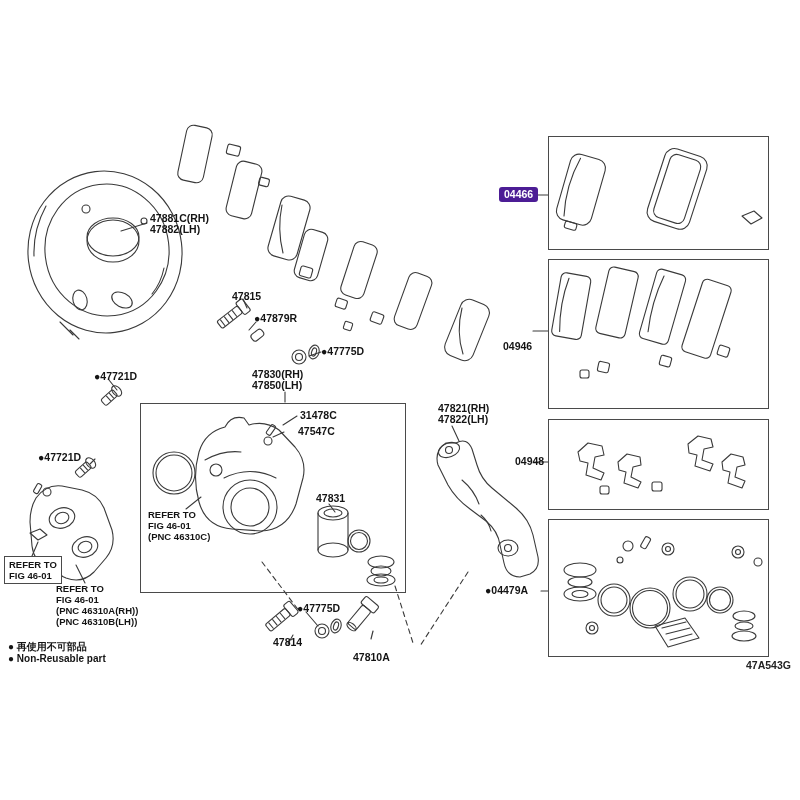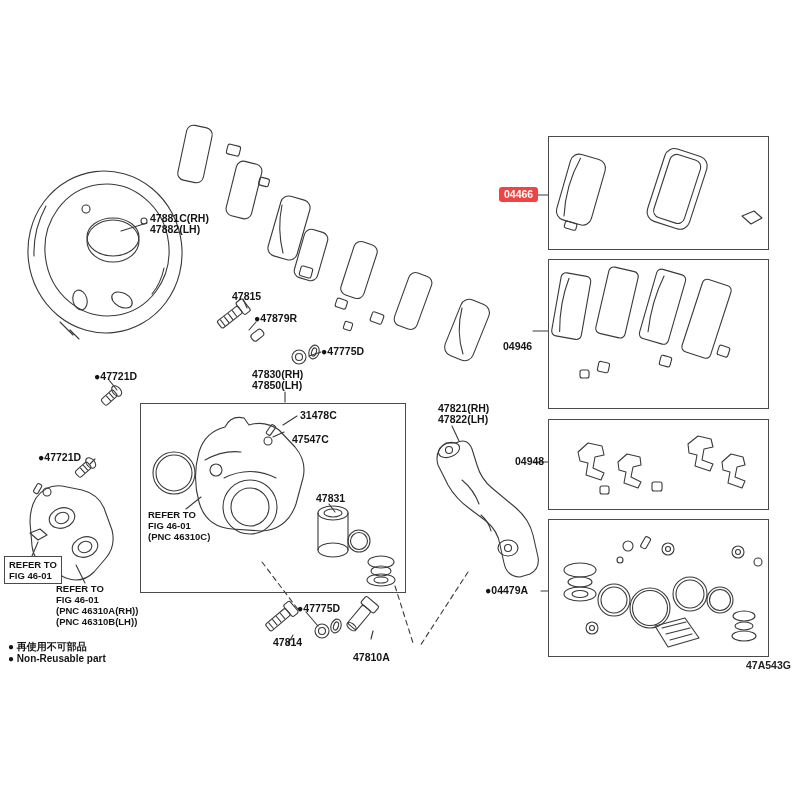--- a/index.html
+++ b/index.html
@@ -1,19 +1,19 @@
 <!DOCTYPE html>
 <html><head>
 <meta charset="utf-8">
 <style>
   html,body{margin:0;padding:0;background:#ffffff;font-family:"Liberation Sans",sans-serif;}
   .stage{position:relative;width:800px;height:800px;overflow:hidden;background:#fff;}
   svg.art{position:absolute;left:0;top:0;}
   .lbl{position:absolute;font-size:10.5px;font-weight:bold;color:#141414;white-space:nowrap;}
-  .pill{position:absolute;background:#ef4444;color:#ffffff;font-size:10.5px;font-weight:bold;
+  .pill{position:absolute;background:#4c1d95;color:#ffffff;font-size:10.5px;font-weight:bold;
         padding:1px 5px 2px;border-radius:3px;white-space:nowrap;}
   .dbox{position:absolute;border:1.2px solid #4a4a4a;box-sizing:border-box;background:transparent;}
   .refblock{position:absolute;font-size:9.5px;font-weight:bold;line-height:11px;color:#141414;white-space:nowrap;}
   .refboxed{border:1px solid #4a4a4a;padding:2px 4px;background:#fff;}
   .legend{position:absolute;font-size:10px;font-weight:bold;color:#141414;white-space:nowrap;}
   .code{position:absolute;font-size:10.5px;font-weight:bold;color:#222;white-space:nowrap;}
 </style>
 </head>
 <body>
 
@@ -268,21 +268,21 @@
   <div class="lbl" style="left:150px;top:212px;">47881C(RH)</div>
   <div class="lbl" style="left:150px;top:223px;">47882(LH)</div>
   <div class="lbl" style="left:232px;top:290px;">47815</div>
   <div class="lbl" style="left:254px;top:312px;">●47879R</div>
   <div class="lbl" style="left:321px;top:345px;">●47775D</div>
   <div class="lbl" style="left:94px;top:370px;">●47721D</div>
   <div class="lbl" style="left:38px;top:451px;">●47721D</div>
   <div class="lbl" style="left:252px;top:368px;">47830(RH)</div>
   <div class="lbl" style="left:252px;top:379px;">47850(LH)</div>
   <div class="lbl" style="left:300px;top:409px;">31478C</div>
-  <div class="lbl" style="left:292px;top:425px;margin-top:8px;">47547C</div>
+  <div class="lbl" style="left:298px;top:425px;">47547C</div>
   <div class="lbl" style="left:316px;top:492px;">47831</div>
   <div class="lbl" style="left:438px;top:402px;text-align:right;">47821(RH)</div>
   <div class="lbl" style="left:438px;top:413px;">47822(LH)</div>
   <div class="lbl" style="left:297px;top:602px;">●47775D</div>
   <div class="lbl" style="left:273px;top:636px;">47814</div>
   <div class="lbl" style="left:353px;top:639px;margin-top:12px;">47810A</div>
 
   <div class="pill" style="left:499px;top:187px;">04466</div>
   <div class="lbl" style="left:503px;top:340px;">04946</div>
   <div class="lbl" style="left:515px;top:455px;">04948</div>

